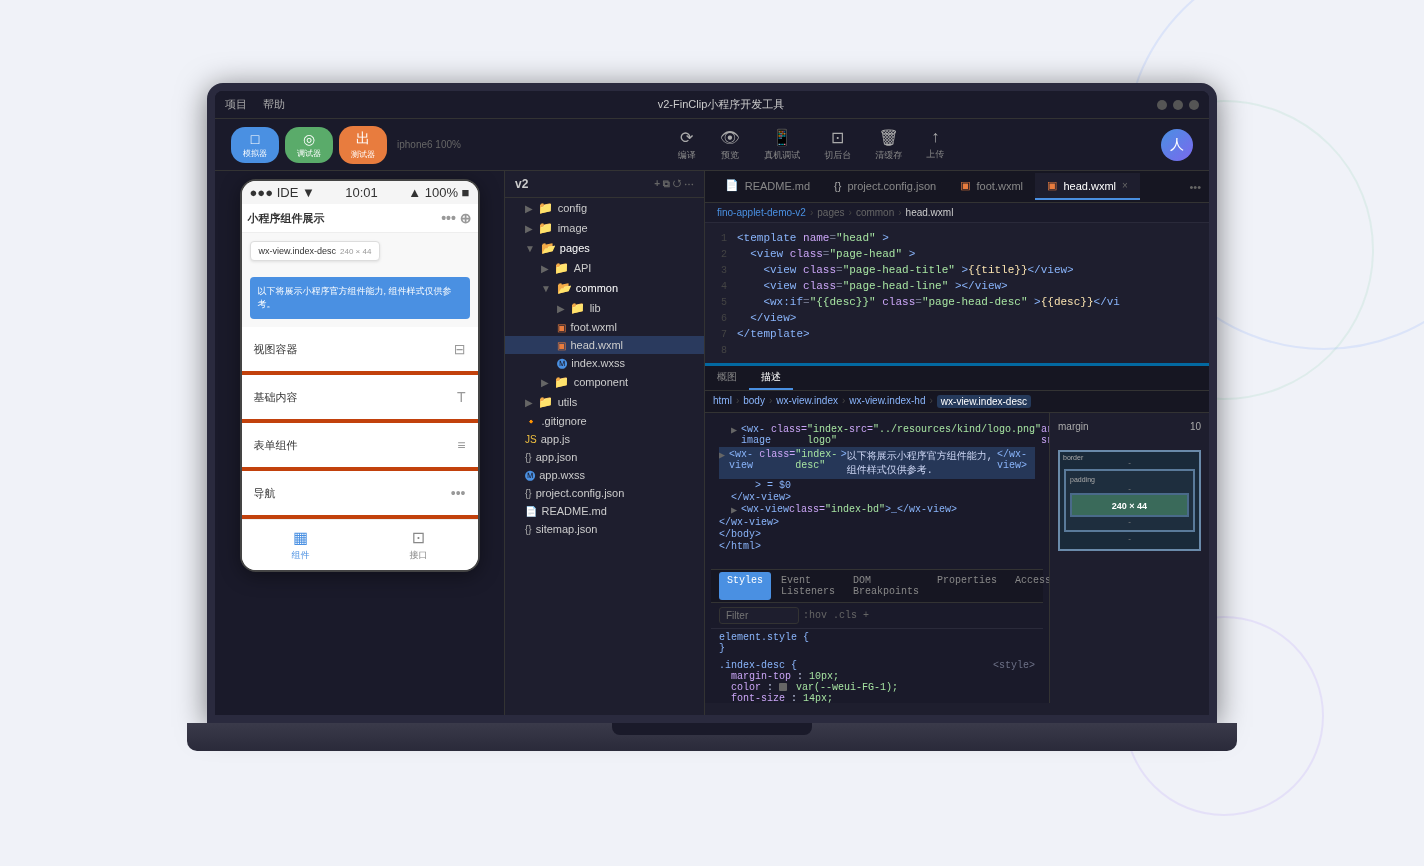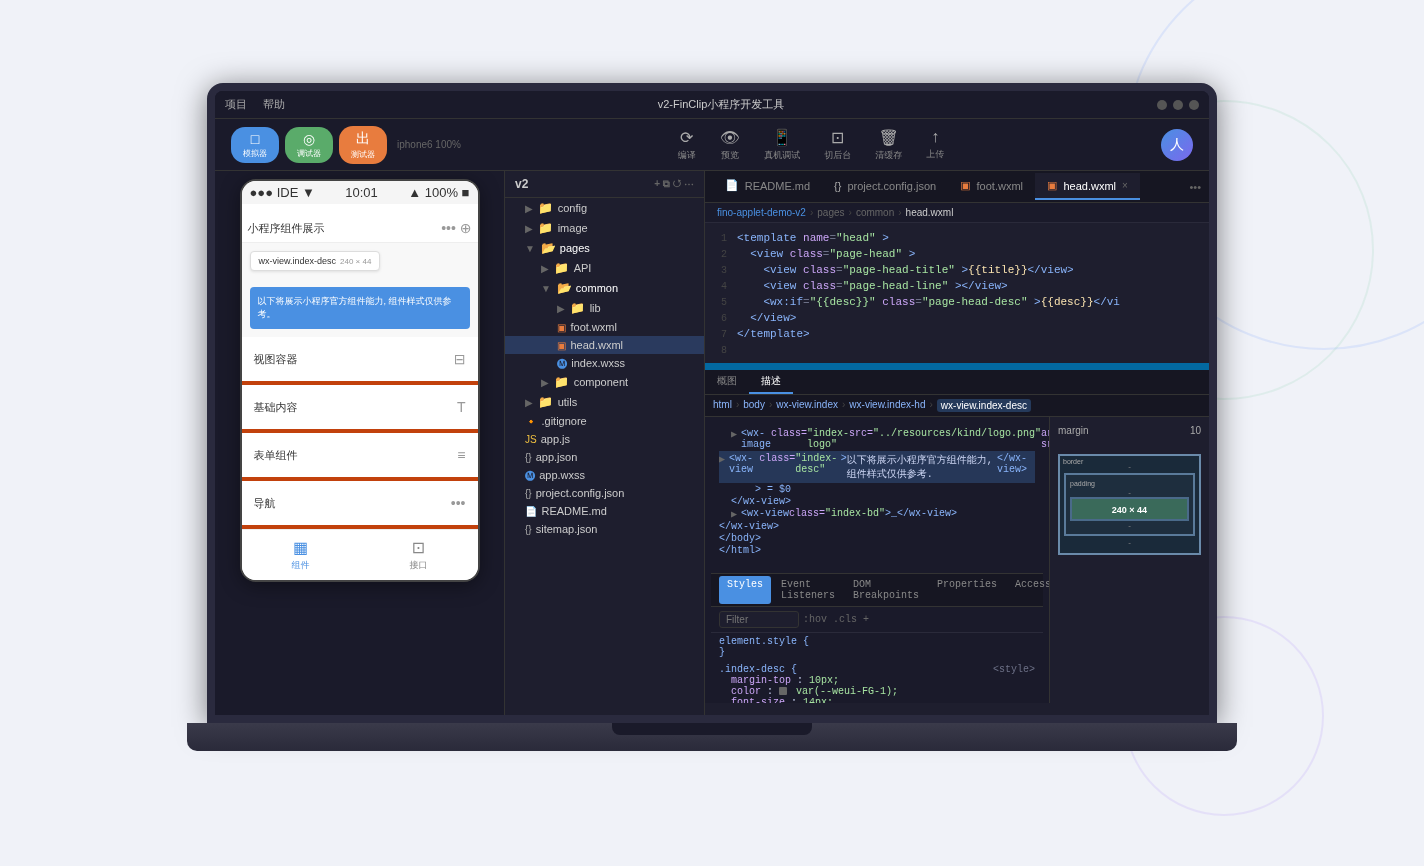--- a/index.html
+++ b/index.html
@@ -201,28 +201,27 @@
       justify-content: space-between;
       padding: 4px 8px;
       font-size: 13px;
       color: #333;
     }
     .phone-title-bar {
       background: white;
       text-align: center;
       padding: 6px;
       font-size: 11px;
-      font-weight: normal;
+      font-weight: bold;
       color: #333;
       border-bottom: 1px solid #eee;
       display: flex;
       align-items: center;
       justify-content: center;
       gap: 16px;
-      margin-top: 10px;
     }
     .phone-dots {
       font-size: 14px;
       color: #999;
       margin-left: auto;
     }
     .phone-content {
       background: #f8f8f8;
       padding: 8px;
     }
@@ -406,21 +405,21 @@
     .code-content { color: #cdd6f4; flex: 1; padding-right: 8px; }
     .kw-blue { color: #89b4fa; }
     .kw-green { color: #a6e3a1; }
     .kw-yellow { color: #f9e2af; }
     .kw-purple { color: #cba6f7; }
     .kw-gray { color: #6c7086; }
 
     
     .bottom-panel {
       height: 340px;
-      border-top: 7px solid #0369a1;
+      border-top: 3px solid #0369a1;
       background: #1a1a2a;
       display: flex;
       flex-direction: column;
     }
     .bottom-tabs {
       display: flex;
       gap: 0;
       border-bottom: 1px solid #333;
       background: #161622;
     }

